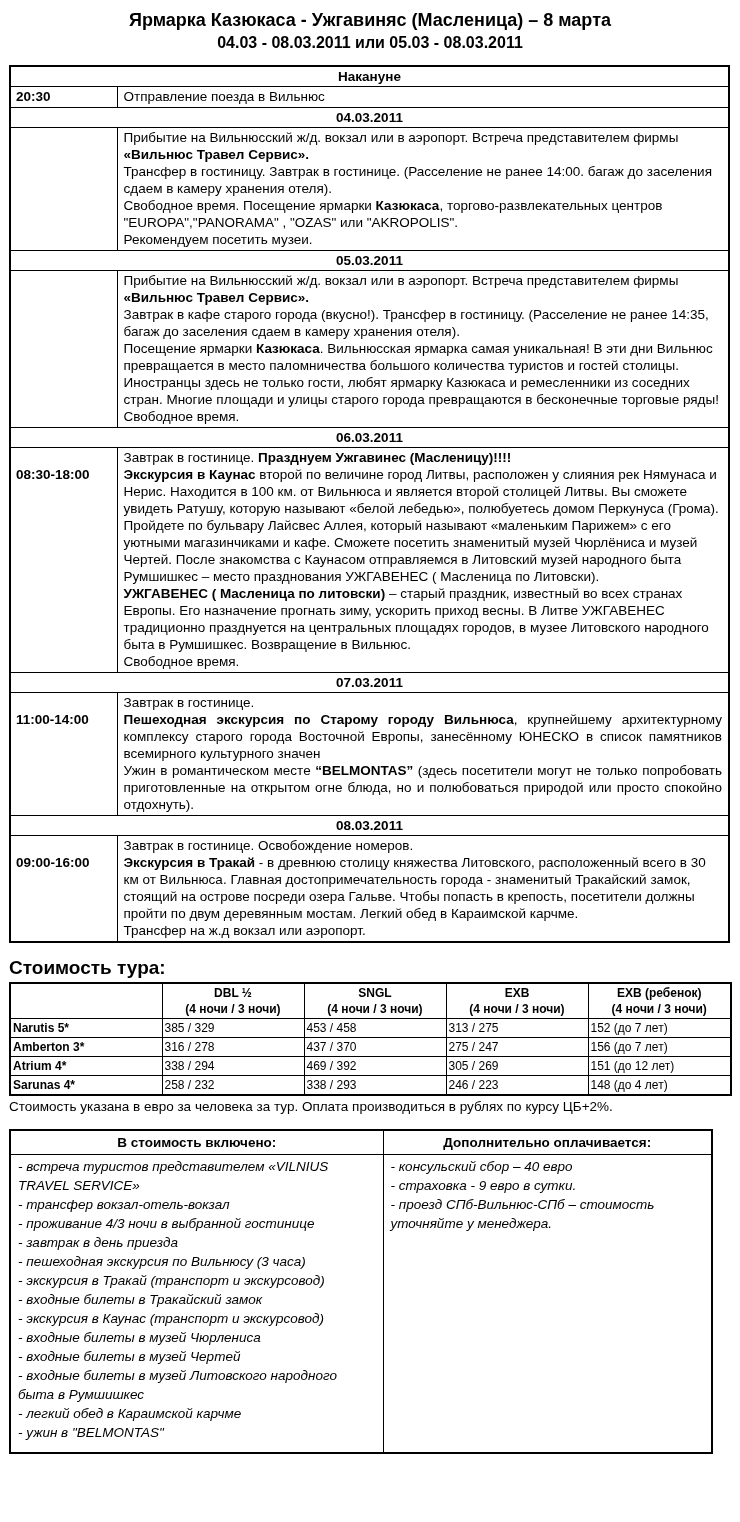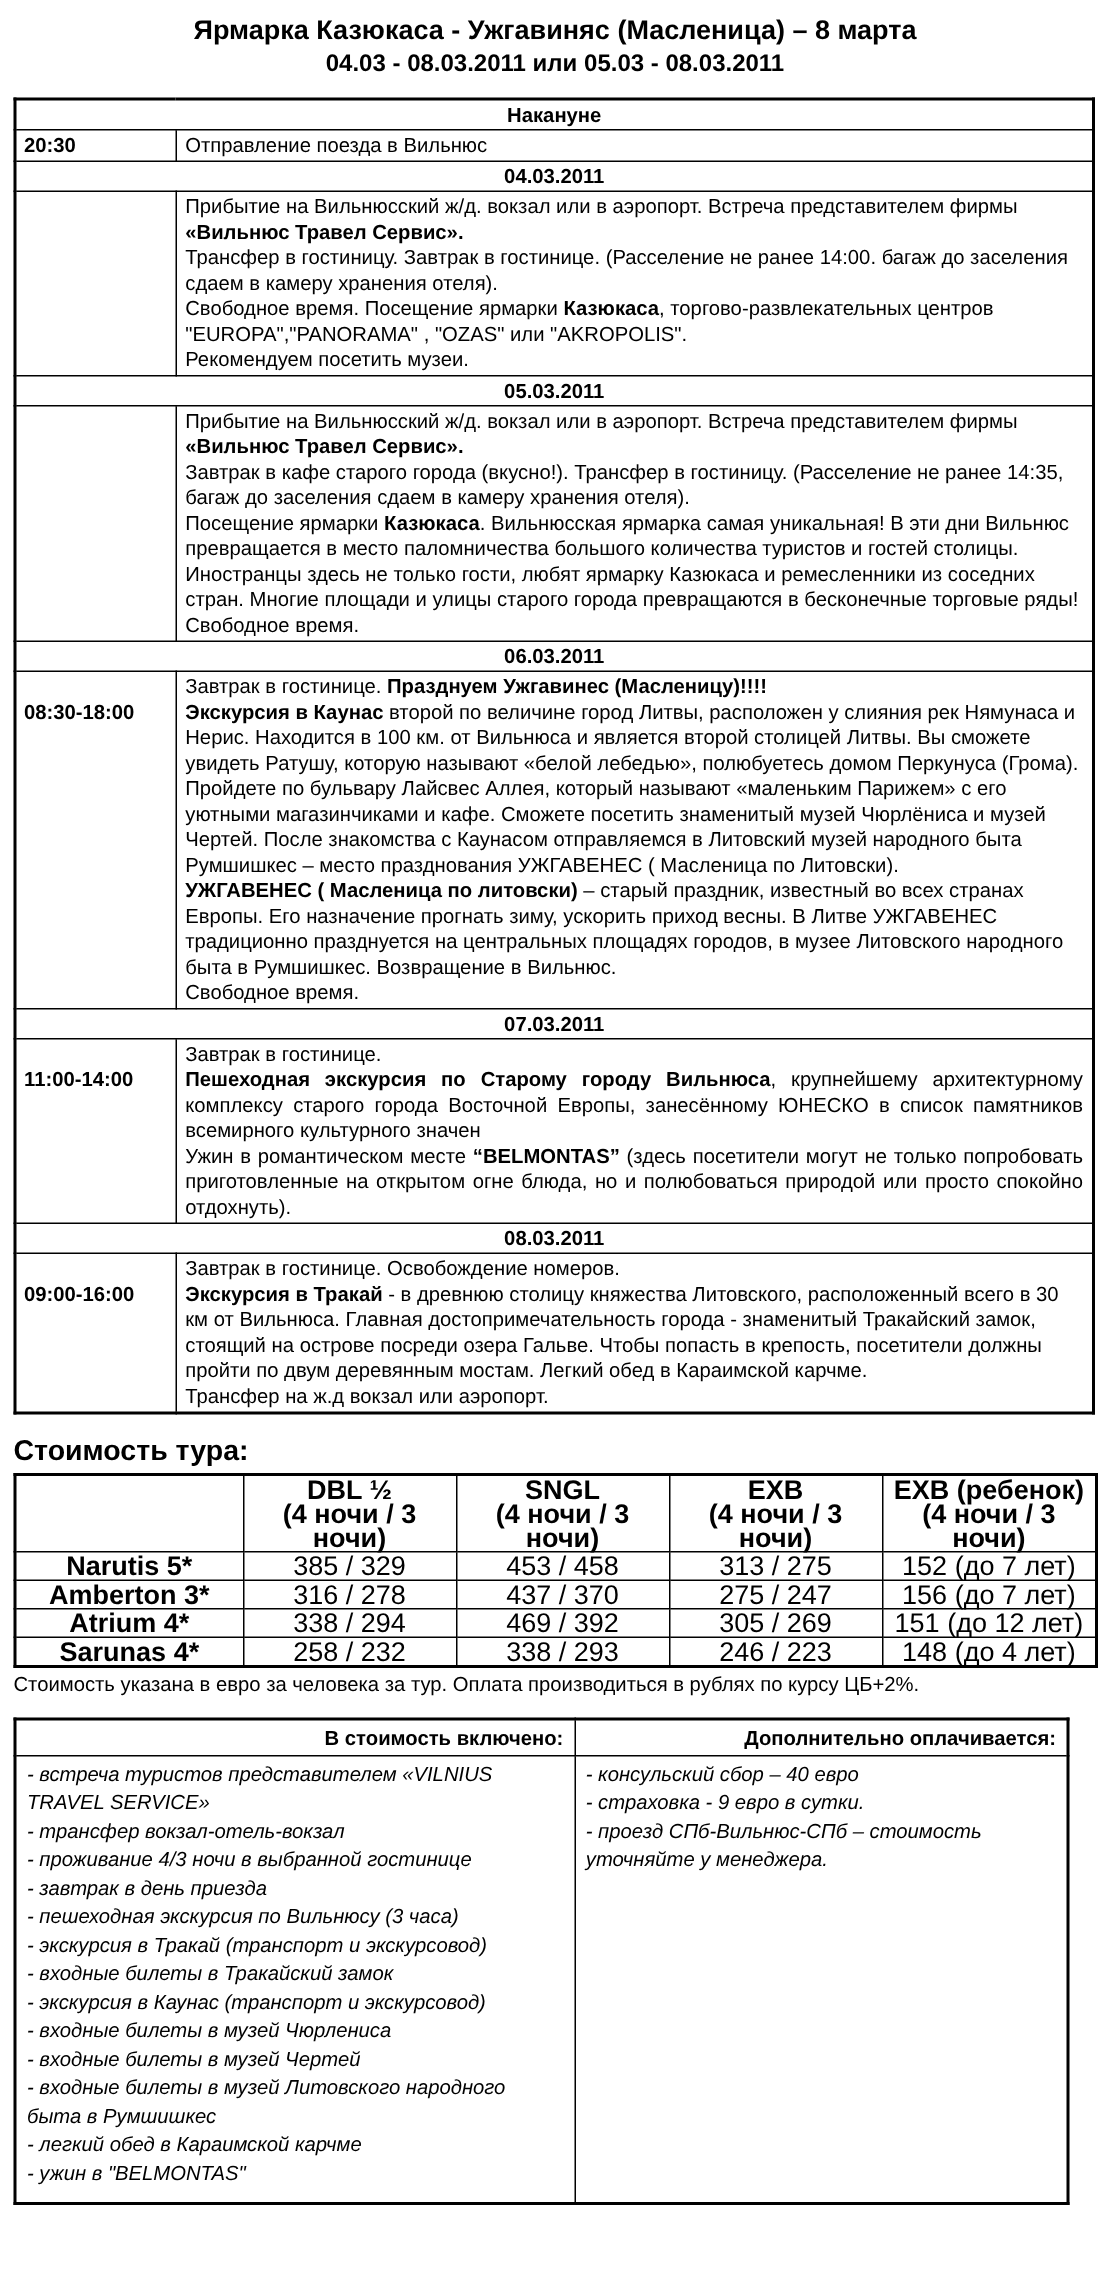--- a/index.html
+++ b/index.html
@@ -19,30 +19,30 @@
   .itinerary .time-cell { font-weight:bold; padding:1px 2px 1px 5px; }
   .itinerary .content-cell { padding:1px 6px 2px; }
   .para { margin:0; }
   .para.justify { text-align:justify; }
   .b { font-weight:bold; }
   .time-offset { margin-top:17px; }
 
   
   .price-heading { font-size:19px; font-weight:bold; margin:14px 0 3px; }
   table.prices { width:721px; border:2px solid #000; table-layout:fixed;
-    font-size:18px; line-height:16px; text-align:center; }
+    font-size:12px; line-height:16px; }
   .prices th, .prices td { border:1px solid #000; padding:1px 2px; }
   .prices th { font-weight:bold; }
   .prices td.hotel-cell { font-weight:bold; }
   .price-note { font-size:13.5px; margin:3px 0 15px; }
 
   
   table.includes { width:702px; border:2px solid #000; table-layout:fixed;
     font-size:13.5px; line-height:19px; }
-  .includes th { border:1px solid #000; text-align:right; font-weight:bold;
+  .includes th { border:1px solid #000; text-align:center; font-weight:bold;
     padding:2px 7px; font-size:13.5px; }
   .includes td { border:1px solid #000; vertical-align:top; padding:2px 7px 10px; }
   .item { margin:0;font-style:italic; }
 </style>
 </head>
 <body>
 
 <div class="page">
 
   <div class="title-1">Ярмарка Казюкаса  - Ужгавиняс (Масленица) – 8 марта</div>

